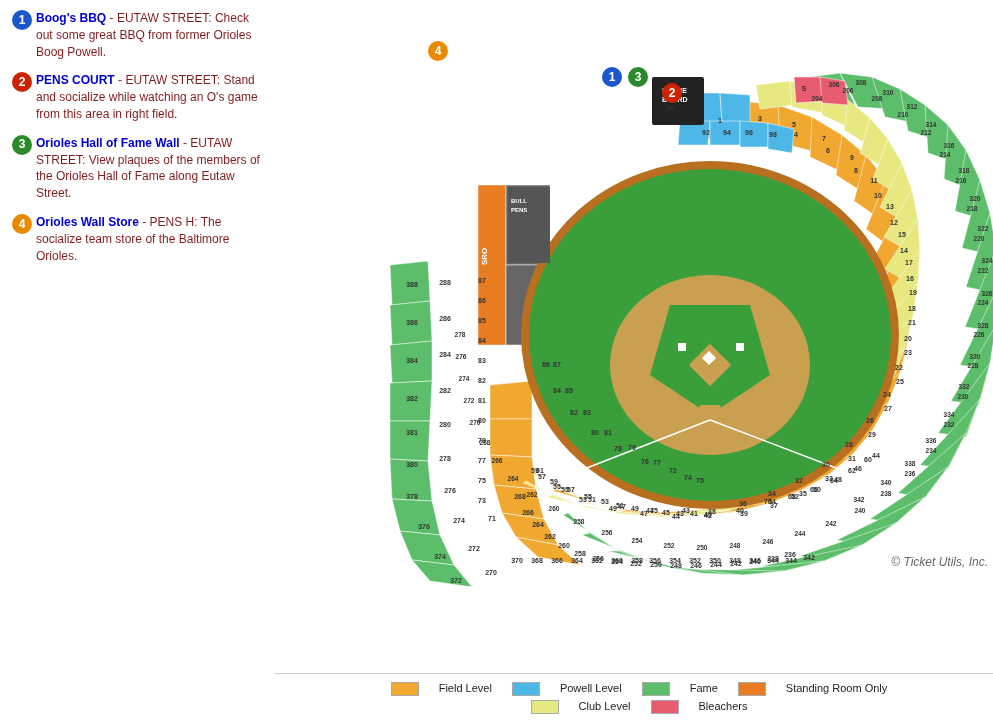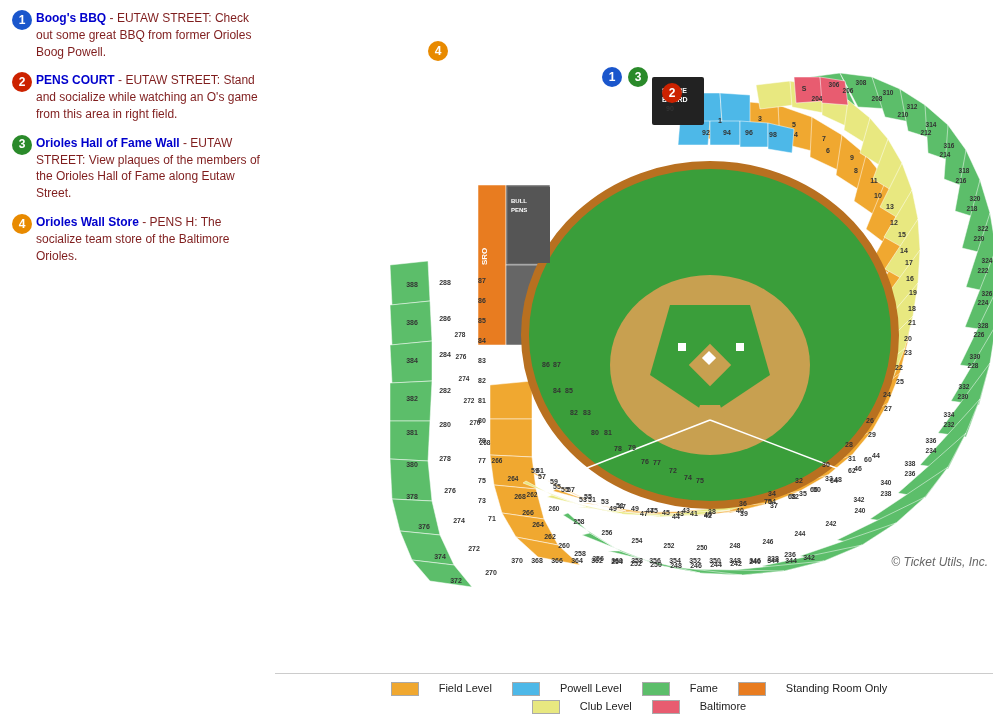--- a/index.html
+++ b/index.html
@@ -649,18 +649,18 @@
           <span class="legend-label">Standing Room Only</span>
         </div>
       </div>
       <div class="legend-row">
         <div class="legend-item">
           <div class="legend-swatch" style="background-color:#e8e880;"></div>
           <span class="legend-label">Club Level</span>
         </div>
         <div class="legend-item">
           <div class="legend-swatch" style="background-color:#e85c70;"></div>
-          <span class="legend-label">Baltimore</span>
+          <span class="legend-label">Bleachers</span>
         </div>
       </div>
     </div>
   </div>
 </div>
 
 </body></html>

